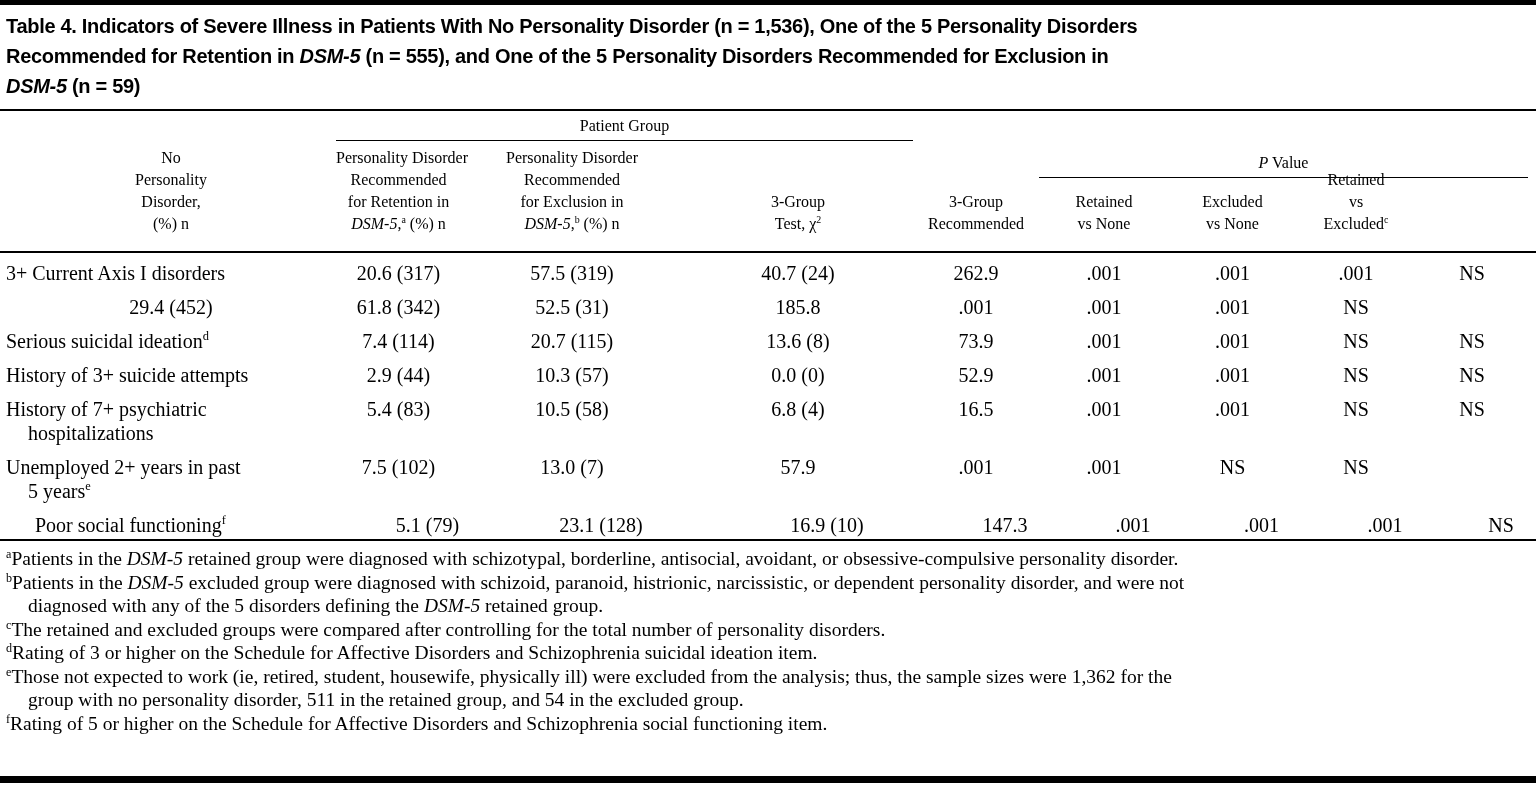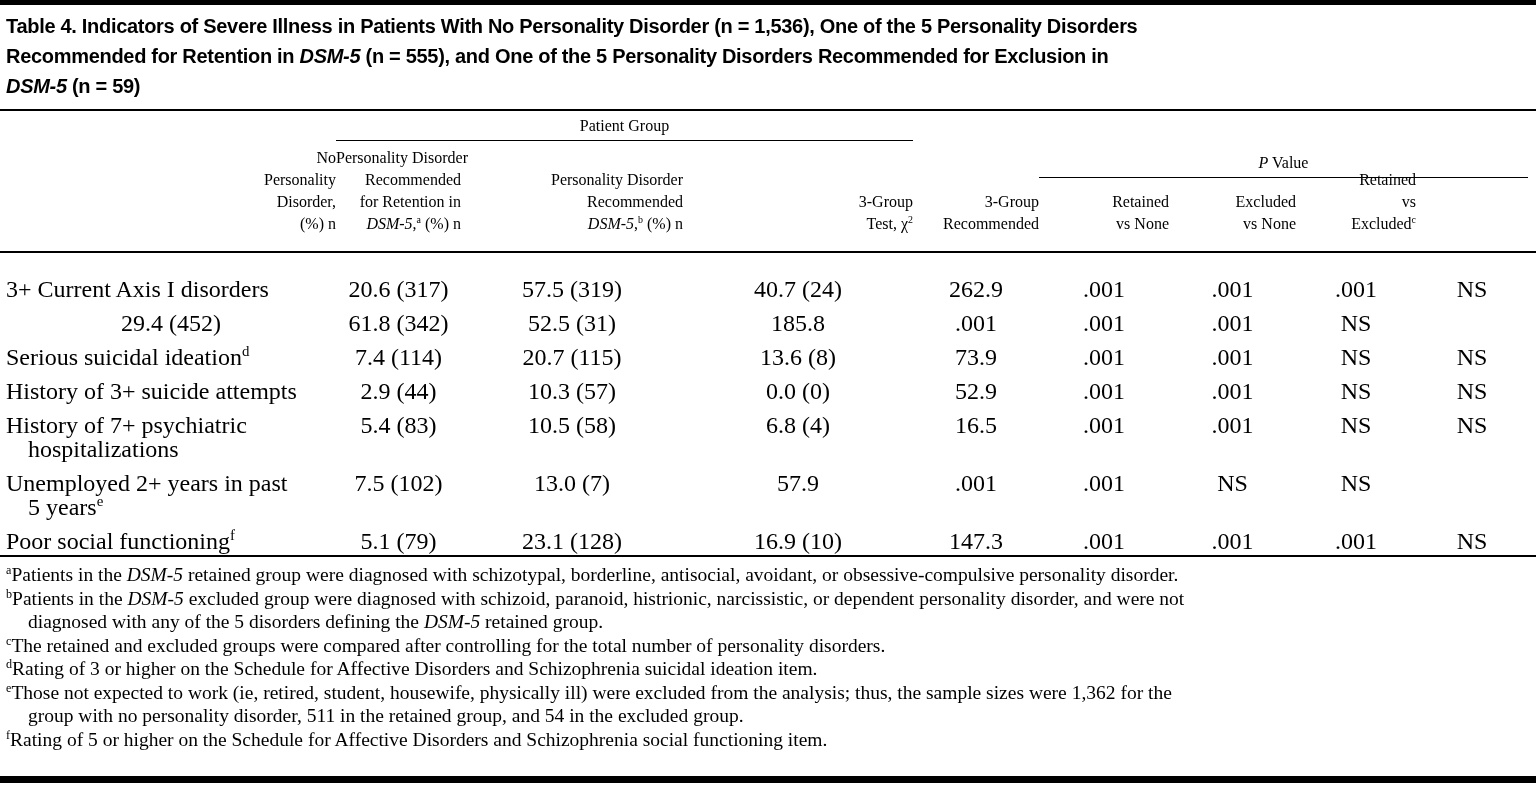--- a/index.html
+++ b/index.html
@@ -37,29 +37,29 @@
     line-height:23px;
   }
   .group-patient { top:3px;  left:330px;  width:577px; }
   .group-pvalue  { top:40px; left:1033px; width:489px; }
 
   .grid9 {
     display:grid;
     grid-template-columns:330px 125px 222px 230px 126px 130px 127px 120px 112px;
   }
   .hgrid { align-items:end; line-height:22px; }
-  .hcell { text-align:right; white-space:nowrap; }
+  .hcell { text-align:center; white-space:nowrap; }
   .hcell.left { text-align:left; }
 
   sup { font-size:0.62em; vertical-align:super; line-height:0; }
 
   
-  .tbody { padding-top:24px; padding-bottom:2px; font-size:24px; }
+  .tbody { padding-top:8px; padding-bottom:2px; font-size:20px; }
   .trow { align-items:start; line-height:24px; margin-bottom:10px; }
-  .trow:last-child { margin-bottom:0; }
+  .trow:last-child { margin-bottom:0;margin-left:29px; }
   .cell.ind { text-align:left; }
   .cell.ind .cont { padding-left:22px; }
   .cell.val { text-align:center; white-space:nowrap; }
 
   
   .footnotes { padding-top:6px; font-size:19.5px; line-height:23.5px; }
   .fline.cont { padding-left:22px; }
 </style>
 </head>
 <body>
@@ -93,20 +93,21 @@
       </div>
       <div class="hcell">
         <div>Personality Disorder</div>
         <div>Recommended</div>
         <div>for Retention in</div>
         <div><span class="ital">DSM-5</span><span>,</span><sup>a</sup><span> (%) n</span></div>
       </div>
       <div class="hcell">
         <div>Personality Disorder</div>
         <div>Recommended</div>
+        <div>for Exclusion in</div>
         <div><span class="ital">DSM-5</span><span>,</span><sup>b</sup><span> (%) n</span></div>
       </div>
       <div class="hcell">
         <div>3-Group</div>
         <div><span>Test, χ</span><sup>2</sup></div>
       </div>
       <div class="hcell">
         <div>3-Group</div>
         <div>Recommended</div>
       </div>

